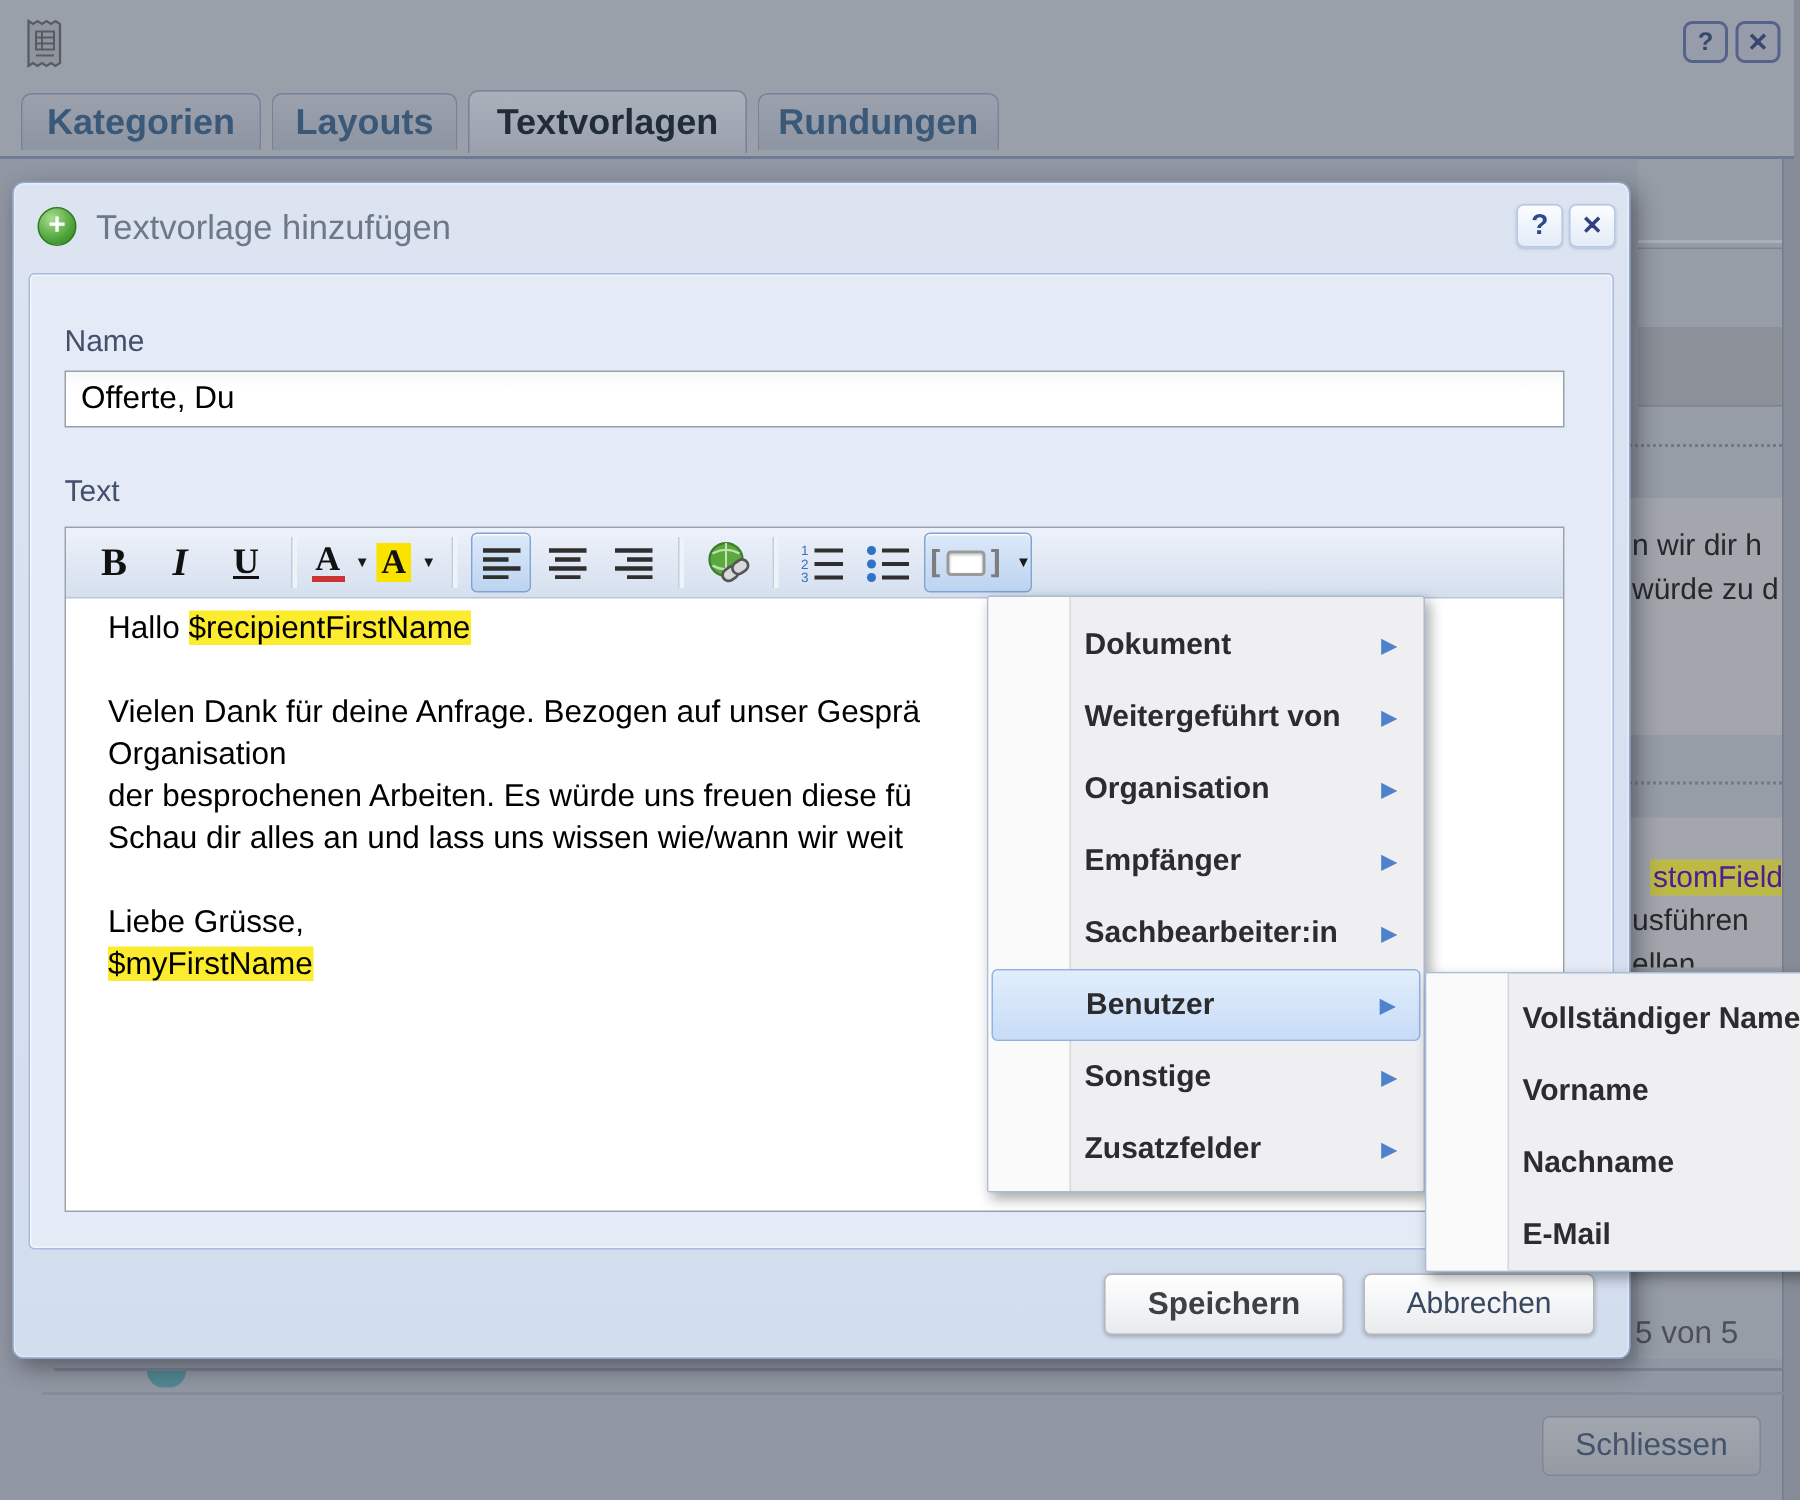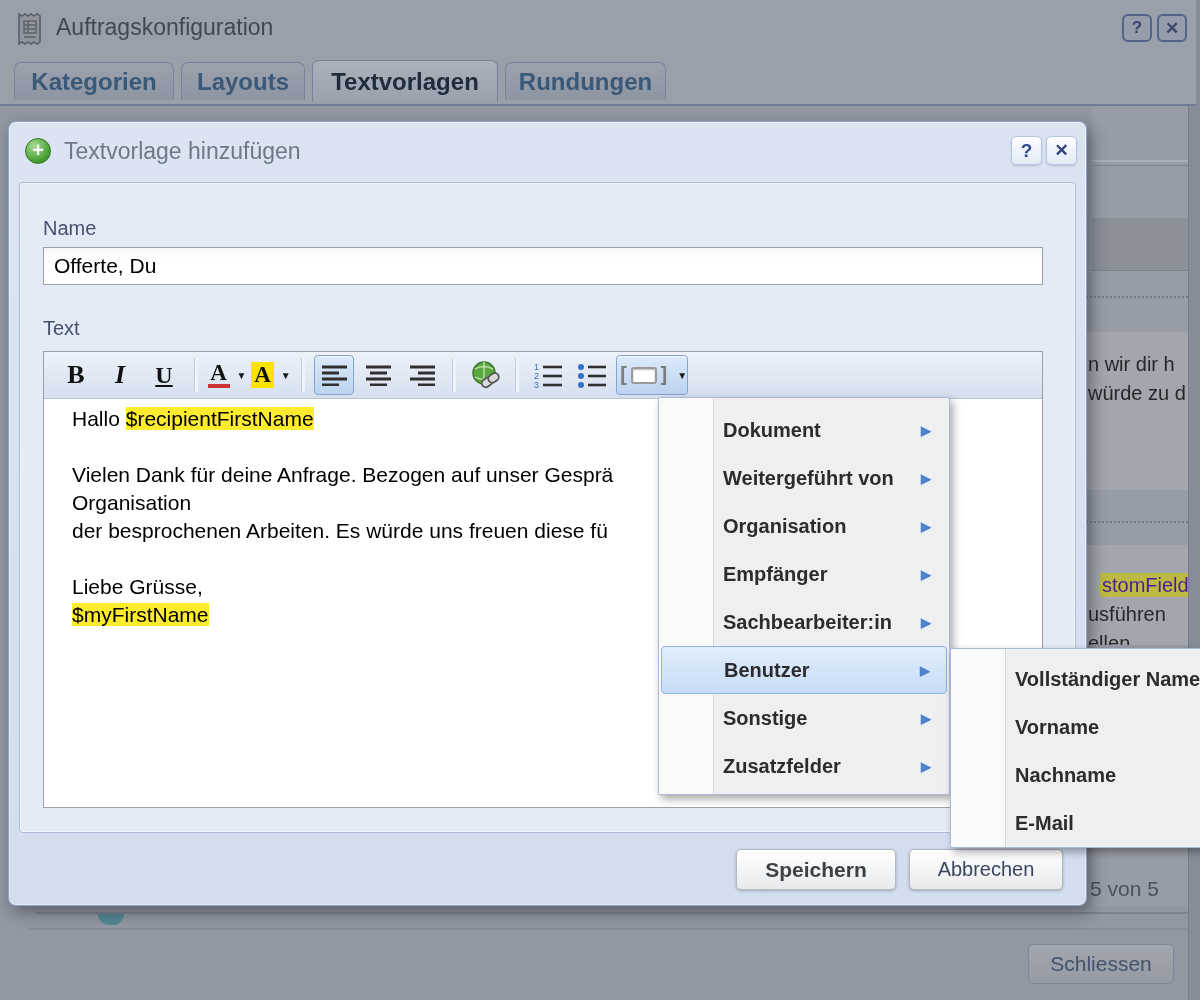--- a/index.html
+++ b/index.html
@@ -127,21 +127,20 @@
   <div class="bg-main"></div>
 
   <svg class="app-icon" viewBox="0 0 28 34">
     <path d="M3 2 l3 2 3-2 3 2 3-2 3 2 3-2 3 2 v26 l-3 2 -3-2 -3 2 -3-2 -3 2 -3-2 -3 2 z" fill="#8f949d" stroke="#565b64" stroke-width="1.5"></path>
     <rect x="8" y="9" width="12" height="12" fill="none" stroke="#565b64" stroke-width="1.3"></rect>
     <line x1="8" y1="13" x2="20" y2="13" stroke="#565b64" stroke-width="1.3"></line>
     <line x1="8" y1="17" x2="20" y2="17" stroke="#565b64" stroke-width="1.3"></line>
     <line x1="12" y1="9" x2="12" y2="21" stroke="#565b64" stroke-width="1.3"></line>
     <line x1="8" y1="25" x2="20" y2="25" stroke="#565b64" stroke-width="1.3"></line>
   </svg>
-  <div class="title-text">Auftragskonfiguration</div>
   <div class="win-btn" id="bg-help">?</div>
   <div class="win-btn" id="bg-close">✕</div>
 
   <div id="tabs">
       <div class="tab">Kategorien</div>
       <div class="tab">Layouts</div>
       <div class="tab active">Textvorlagen</div>
       <div class="tab">Rundungen</div>
     </div>
 
@@ -272,20 +271,21 @@
           </span>
           <span class="caret">▼</span>
         </div>
       </div>
       <div class="ed-body" id="ed-body">
           <div class="ed-line"><span>Hallo </span><span class="hl">$recipientFirstName</span></div>
           <div class="ed-line">&nbsp;</div>
           <div class="ed-line"><span>Vielen Dank für deine Anfrage. Bezogen auf unser Gesprä</span></div>
           <div class="ed-line"><span>Organisation</span></div>
           <div class="ed-line"><span>der besprochenen Arbeiten. Es würde uns freuen diese fü</span></div>
+          <div class="ed-line"><span>Schau dir alles an und lass uns wissen wie/wann wir weit</span></div>
           <div class="ed-line">&nbsp;</div>
           <div class="ed-line"><span>Liebe Grüsse,</span></div>
           <div class="ed-line"><span class="hl">$myFirstName</span></div>
         </div>
     </div>
 
     <div class="dlg-btn" id="btn-save">Speichern</div>
     <div class="dlg-btn" id="btn-cancel">Abbrechen</div>
   </div>
 

